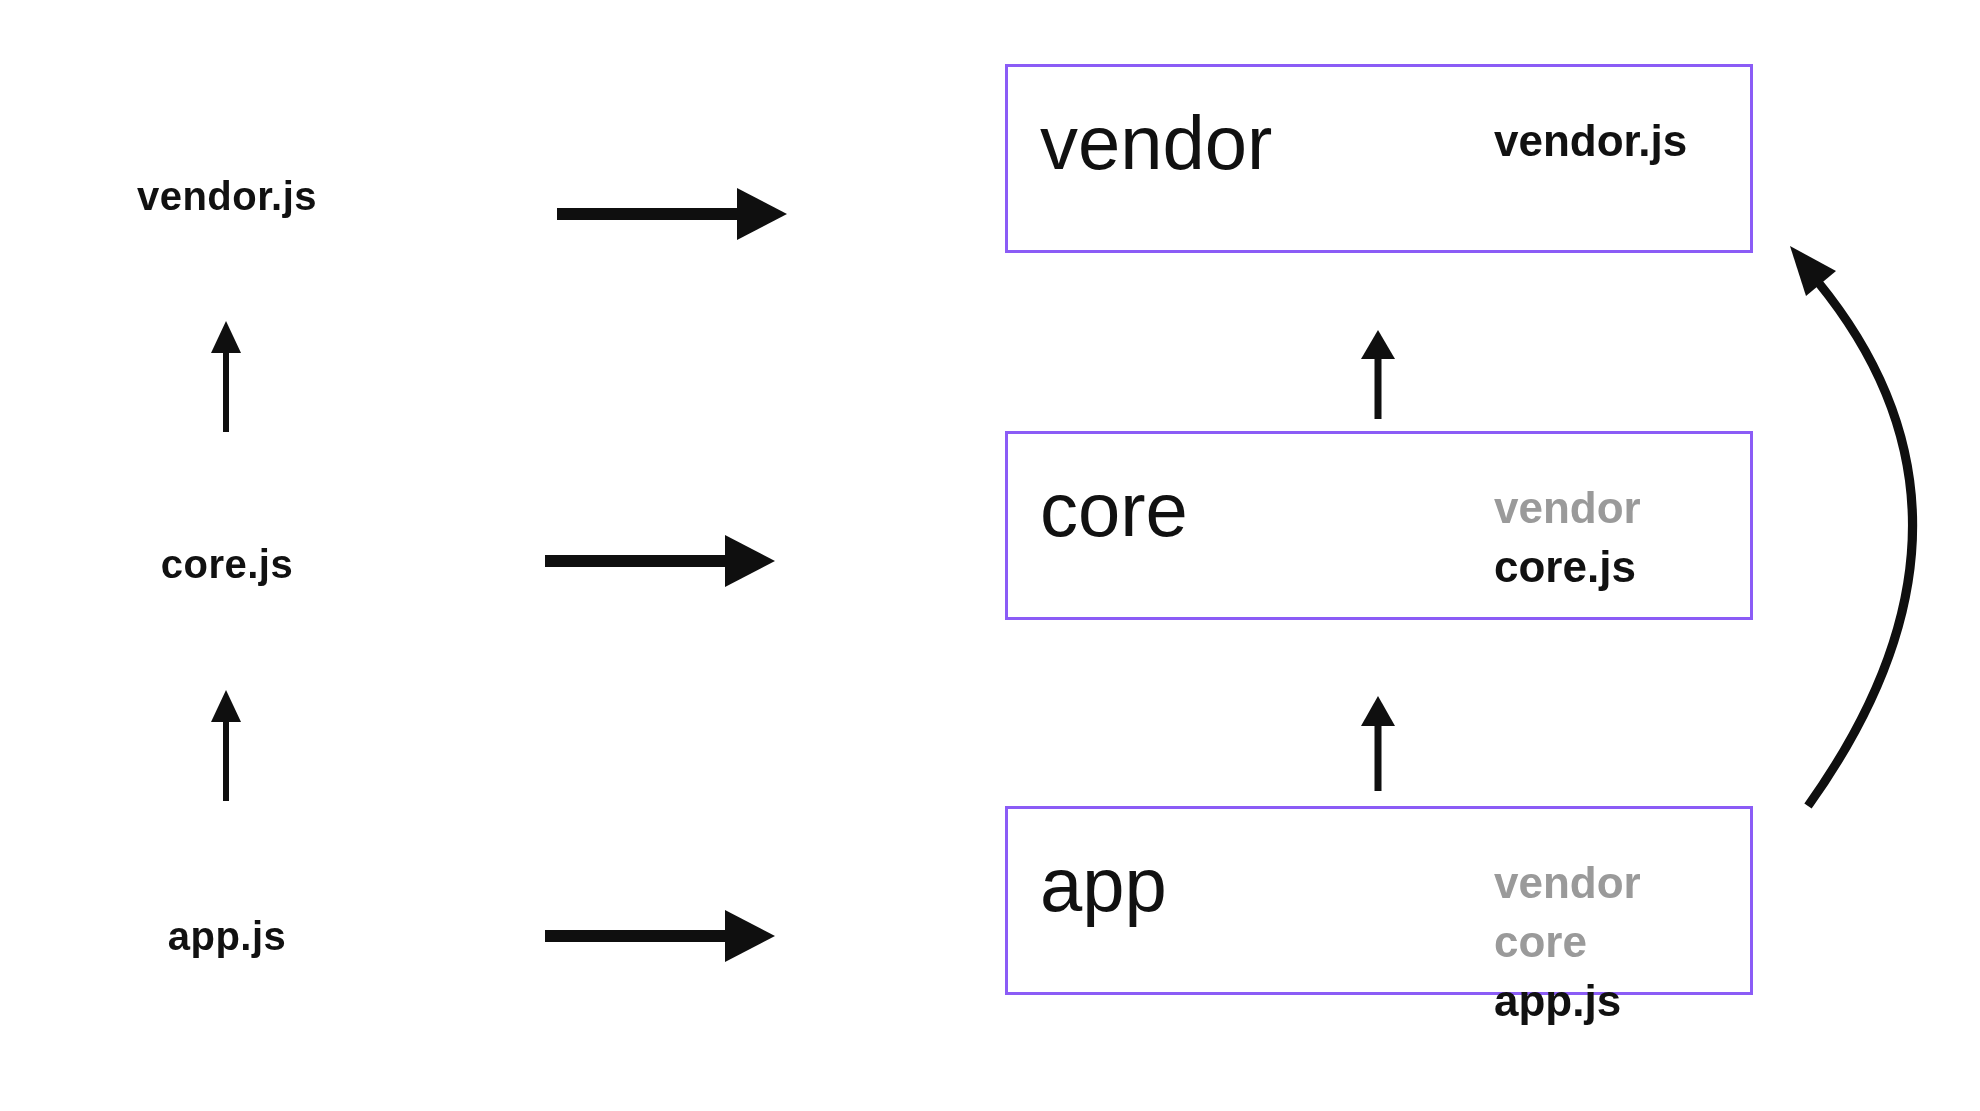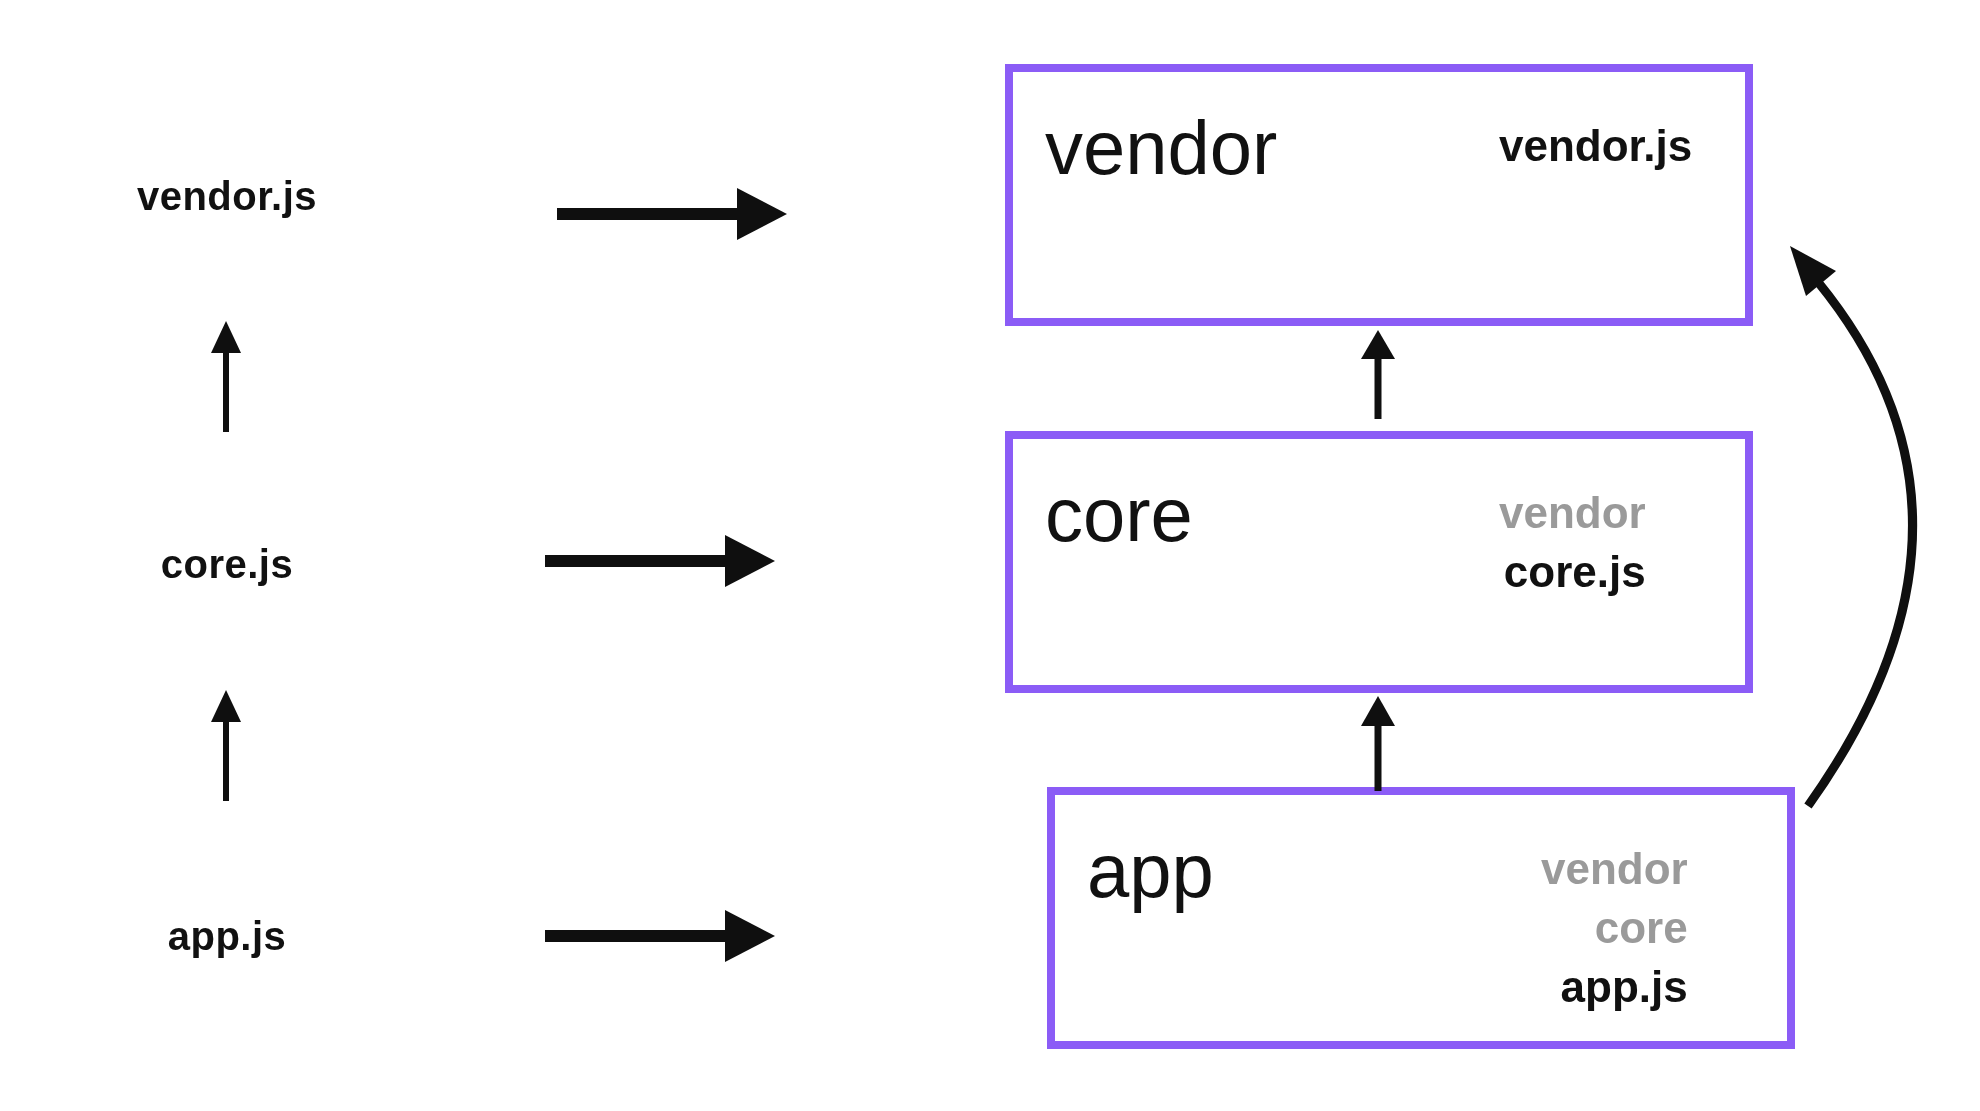--- a/index.html
+++ b/index.html
@@ -29,29 +29,28 @@
   }
   .src-label.vendor { top: 172px; }
   .src-label.core   { top: 540px; }
   .src-label.app    { top: 912px; }
 
   
   .bundle {
     position: absolute;
     left: 1005px;
     width: 748px;
-    height: 262px;
-    border: 8px solid #8b5cf6;
+    height: 189px;
+    border: 3px solid #8b5cf6;
     box-sizing: border-box;
     background: #ffffff;
-    text-align: right;
   }
   .bundle.vendor { top: 64px; }
   .bundle.core   { top: 431px; }
-  .bundle.app    { top: 787px; margin-left: 42px; }
+  .bundle.app    { top: 806px; }
 
   .bundle-title {
     position: absolute;
     left: 32px;
     top: 38px;
     font-size: 76px;
     font-weight: 400;
     line-height: 76px;
     color: #111111;
     letter-spacing: 0px;

